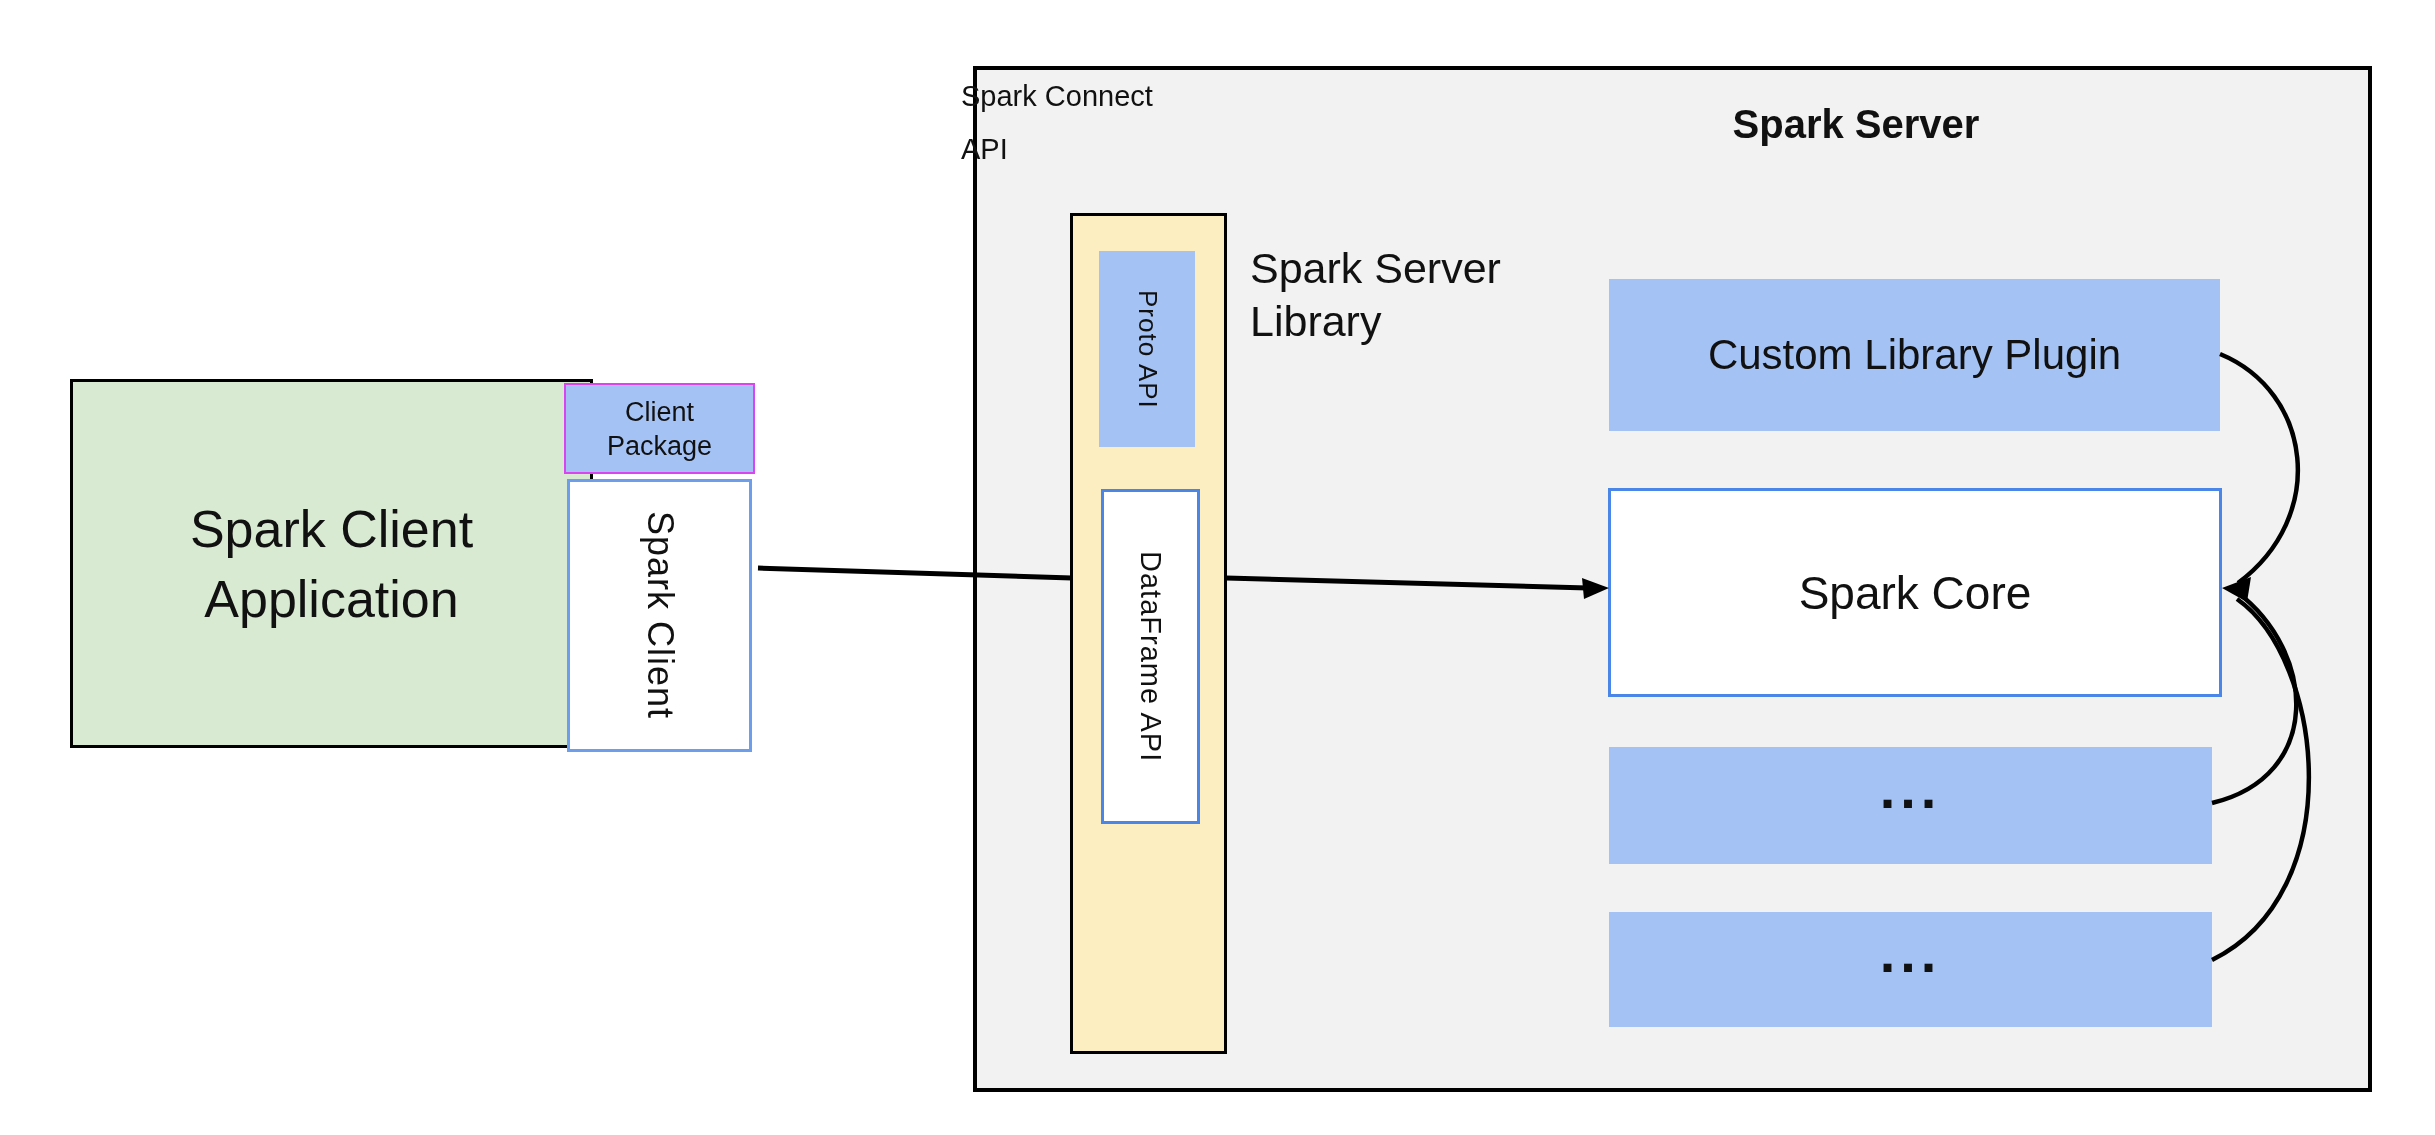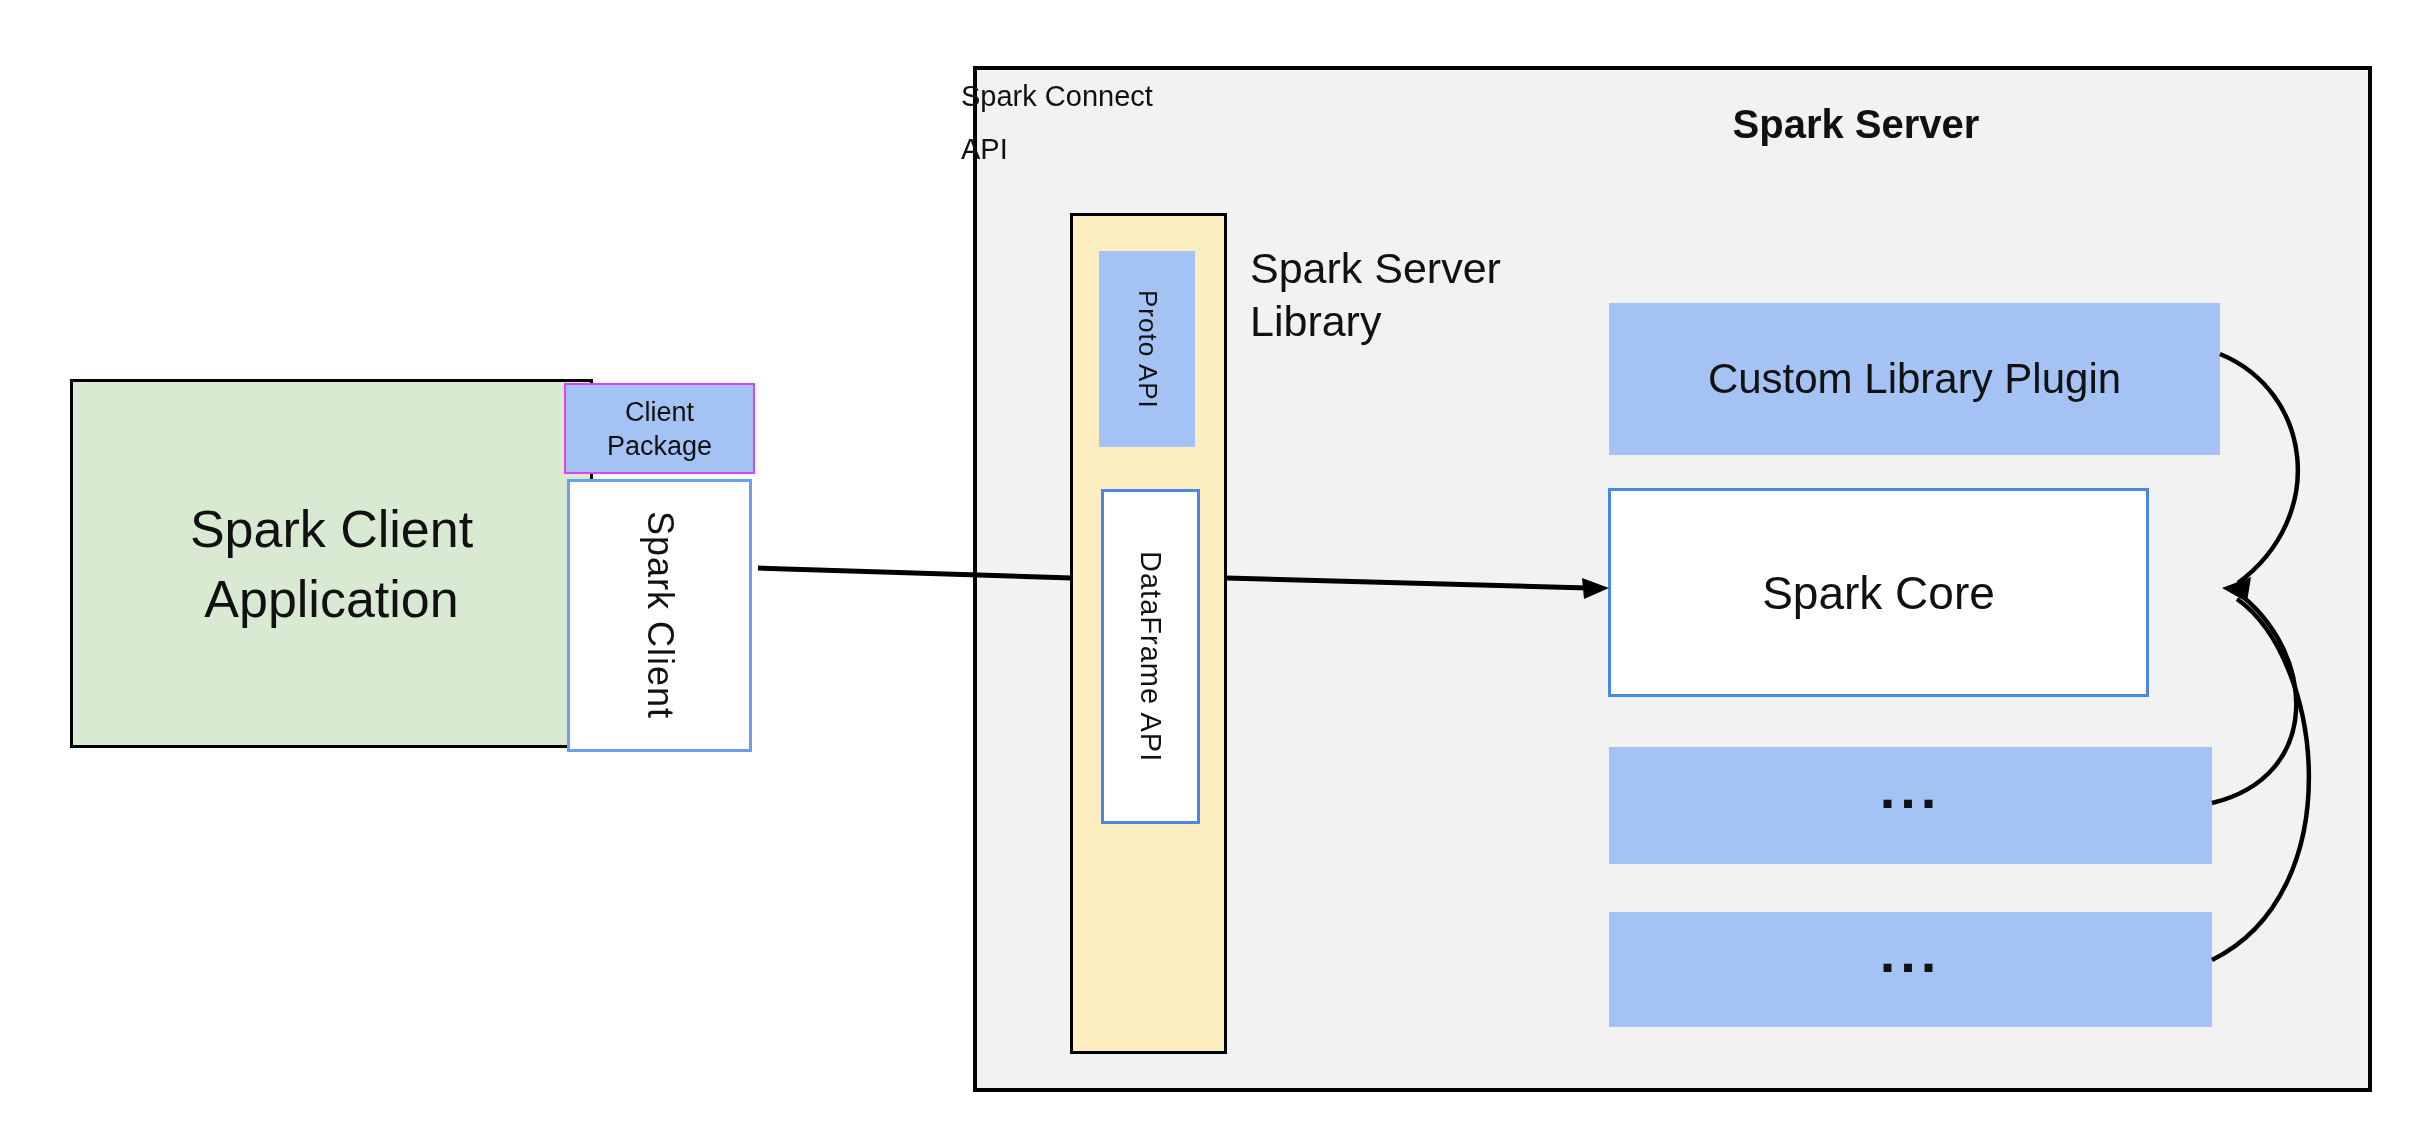--- a/index.html
+++ b/index.html
@@ -21,22 +21,22 @@
   
   .yellow-col{left:1070px;top:213px;width:157px;height:841px;background:#fdeec1;border:3px solid #000;}
   .proto-box{left:1099px;top:251px;width:96px;height:196px;background:#a4c2f4;}
   .dataframe-box{left:1101px;top:489px;width:99px;height:335px;background:#ffffff;border:3px solid #4a86e8;}
   .vtext{writing-mode:vertical-rl;text-orientation:mixed;letter-spacing:1px;}
   .proto-box .vtext{font-size:26px;}
   .dataframe-box .vtext{font-size:29px;}
   .library-label{left:1250px;top:242px;width:330px;font-size:43px;line-height:53px;text-align:left;}
 
   
-  .clp-box{left:1609px;top:279px;width:611px;height:152px;background:#a4c2f4;font-size:42px;margin-top:24px;}
-  .core-box{left:1608px;top:488px;width:541px;height:209px;background:#ffffff;border:3px solid #4a86e8;font-size:46px;}
+  .clp-box{left:1609px;top:279px;width:611px;height:152px;background:#a4c2f4;font-size:42px;}
+  .core-box{left:1608px;top:488px;width:614px;height:209px;background:#ffffff;border:3px solid #4a86e8;font-size:46px;}
   .dots-box1{left:1609px;top:747px;width:603px;height:117px;background:#a4c2f4;}
   .dots-box2{left:1609px;top:912px;width:603px;height:115px;background:#a4c2f4;}
   .dots{font-size:56px;font-weight:bold;letter-spacing:5px;transform:translateY(-26%);}
 
   
   .green-box{left:70px;top:379px;width:523px;height:369px;background:#d9ead3;border:3px solid #000;
              font-size:52px;line-height:70px;}
   .package-box{left:564px;top:383px;width:191px;height:91px;background:#a4c2f4;border:2px solid #d946ef;
                font-size:27px;line-height:34px;}
   .sparkclient-box{left:567px;top:479px;width:185px;height:273px;background:#ffffff;border:3px solid #6d9eeb;}

